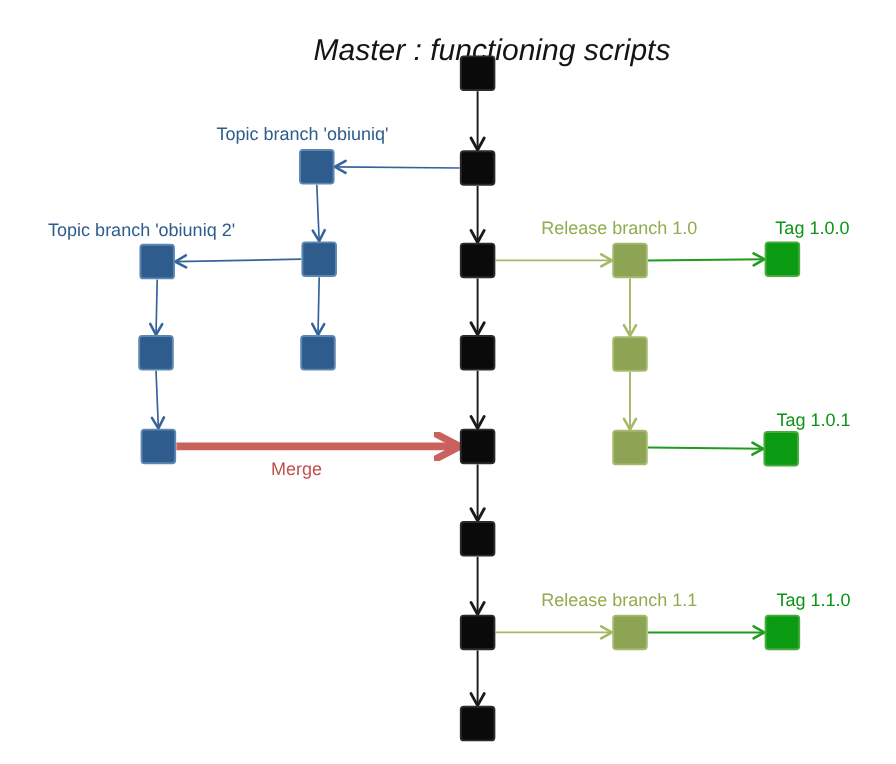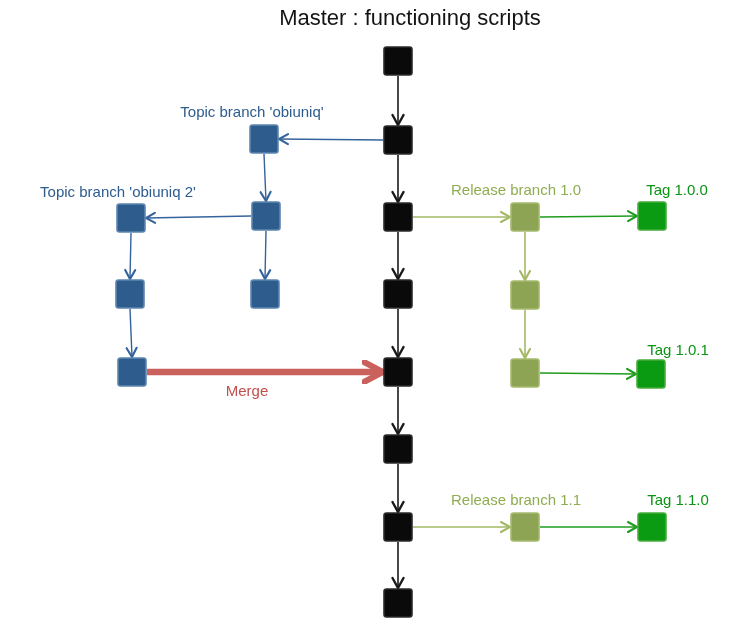--- a/index.html
+++ b/index.html
@@ -6,26 +6,27 @@
   .canvas {
     position: relative;
     width: 747px;
     height: 637px;
     background: #ffffff;
     font-family: "Liberation Sans", sans-serif;
     overflow: hidden;
   }
   .diagram-title {
     position: absolute;
-    top: 5px;
+    top: 28px;
     left: 410px;
     transform: translateX(-50%);
-    font-size: 22px;
+    font-size: 25px;
     color: #141414;
     white-space: nowrap;
+    font-style: italic;
   }
   svg { position: absolute; top: 0; left: 0; }
   svg text { font-family: "Liberation Sans", sans-serif; font-size: 15px; }
 </style>
 </head>
 <body>
 
 <div class="canvas">
   <div class="diagram-title">Master : functioning scripts</div>
   <svg id="diagram" width="747" height="637" viewBox="0 0 747 637">

